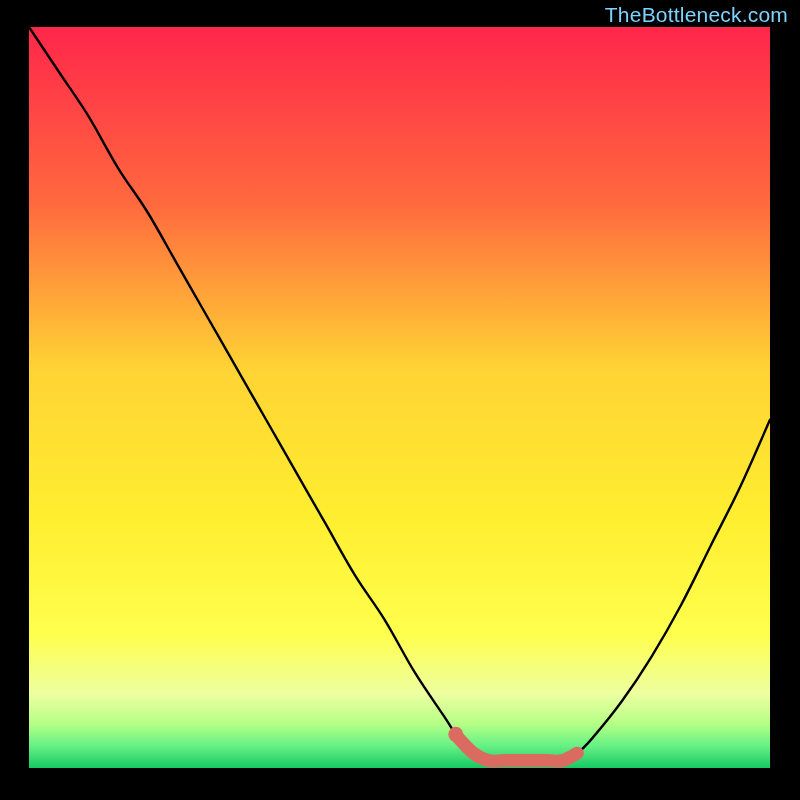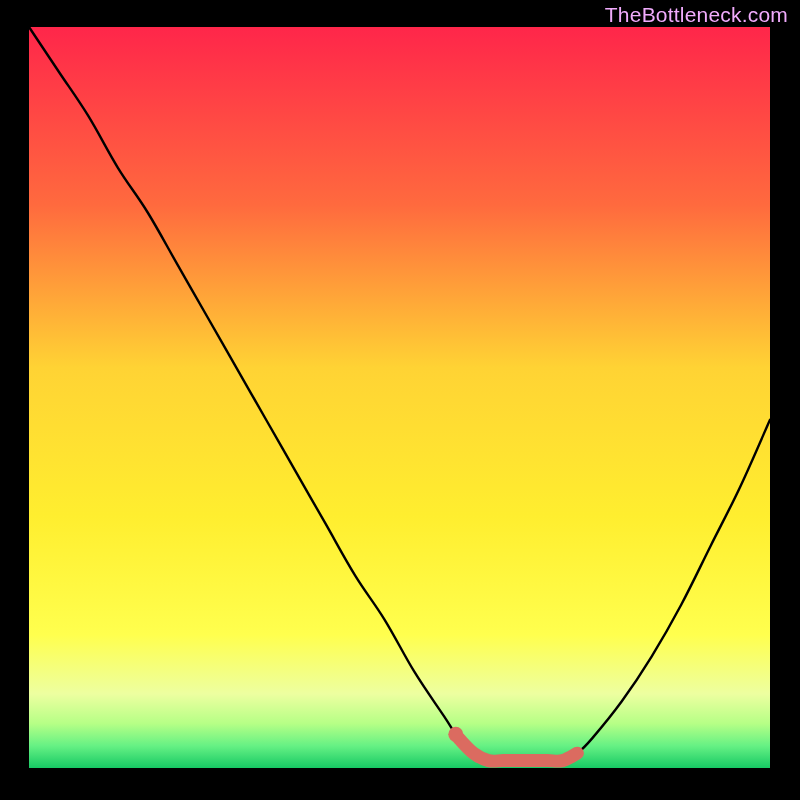--- a/index.html
+++ b/index.html
@@ -16,21 +16,21 @@
     height: 800px;
     background: #000;
   }
   .watermark {
     position: absolute;
     top: 3px;
     right: 12px;
     font-family: Arial, Helvetica, sans-serif;
     font-size: 21px;
     font-weight: 500;
-    color: #f0abfc;
+    color: #7dd3fc;
     letter-spacing: 0.2px;
   }
   svg {
     position: absolute;
     left: 0;
     top: 0;
   }
 </style>
 </head>
 <body>

